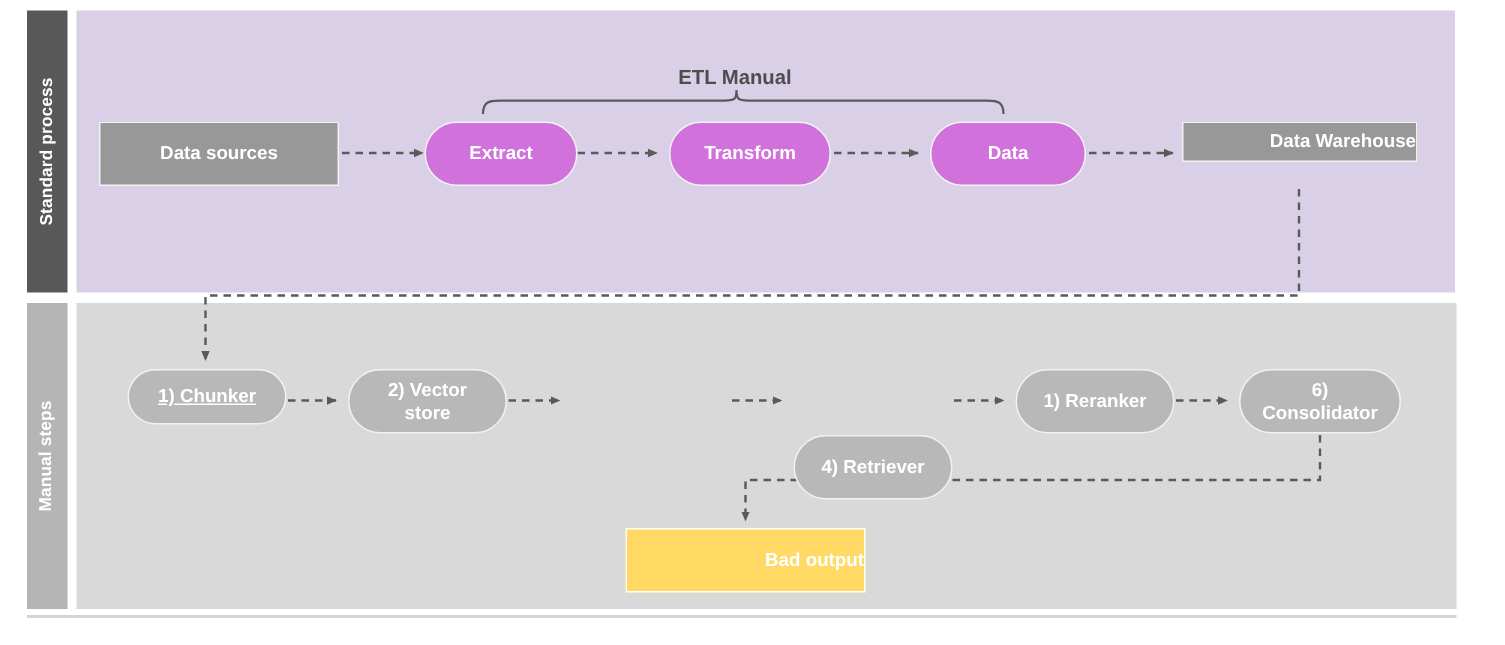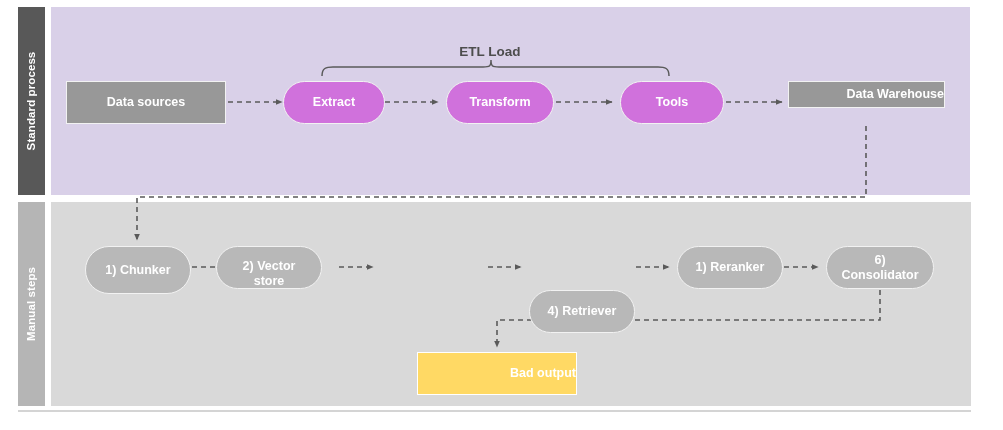--- a/index.html
+++ b/index.html
@@ -166,47 +166,47 @@
       <line x1="636" y1="267" x2="669" y2="267" marker-end="url(#arrowhead)"></line>
       <line x1="784" y1="267" x2="818" y2="267" marker-end="url(#arrowhead)"></line>
 
       <path d="M880,290 L880,320 L497,320 L497,347" marker-end="url(#arrowhead)"></path>
     </g>
 
     <path fill="none" stroke="#5a5a5a" stroke-width="1.5" d="M322,76 C322,68 326,67 333,67 L483,67 C490,67 491,66 491,60
              C491,66 492,67 499,67 L658,67 C665,67 669,68 669,76"></path>
   </svg>
 
-  <div id="etl-caption">ETL Load</div>
+  <div id="etl-caption">ETL Manual</div>
 
   <div class="node node-pill purple-fill" style="left:283px; top:81px; width:102px; height:43px;">
     <span>Extract</span>
   </div>
 
   <div class="node node-rect gray-fill" style="left:66px; top:81px; width:160px; height:43px;">
     <span>Data sources</span>
   </div>
 
   <div class="node node-pill purple-fill" style="left:446px; top:81px; width:108px; height:43px;justify-content:center;">
     <span>Transform</span>
   </div>
 
   <div class="node node-pill purple-fill" style="left:620px; top:81px; width:104px; height:43px;">
-    <span>Tools</span>
+    <span>Data</span>
   </div>
 
   <div class="node node-rect gray-fill" style="left:788px; top:81px; width:157px; height:27px;justify-content:flex-end;">
     <span>Data Warehouse</span>
   </div>
 
-  <div class="node node-pill step-fill" style="left:85px; top:246px; width:106px; height:48px;">
+  <div class="node node-pill step-fill" style="left:85px; top:246px; width:106px; height:37px;text-decoration:underline;">
     <span>1) Chunker</span>
   </div>
 
-  <div class="node node-pill step-fill" style="left:216px; top:246px; width:106px; height:43px;align-items:flex-end;">
+  <div class="node node-pill step-fill" style="left:232px; top:246px; width:106px; height:43px;">
     <span>2) Vector<br>store</span>
   </div>
 
 
   <div class="node node-pill step-fill" style="left:529px; top:246px; width:106px; height:43px;margin-top:44px;">
     <span>4) Retriever</span>
   </div>
 
   <div class="node node-pill step-fill" style="left:677px; top:246px; width:106px; height:43px;">
     <span>1) Reranker</span>

